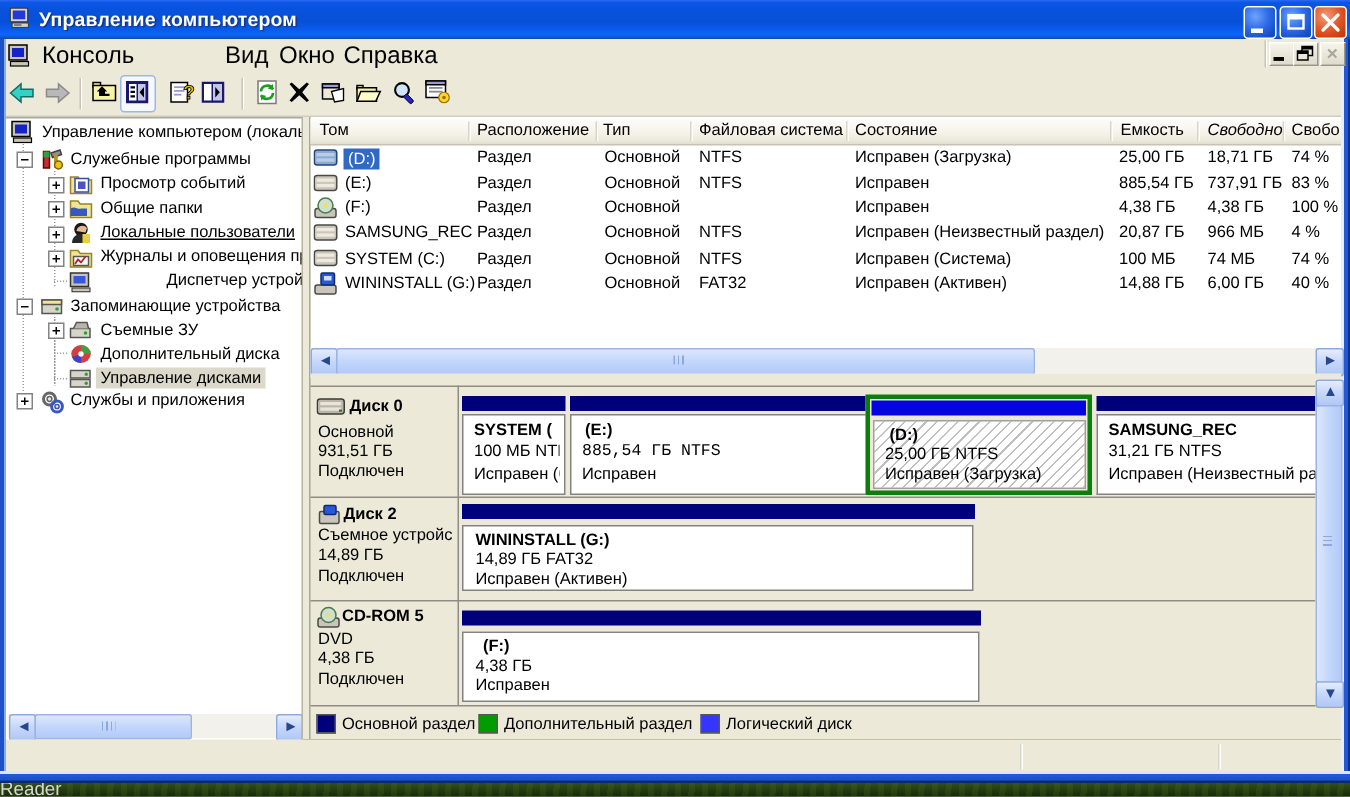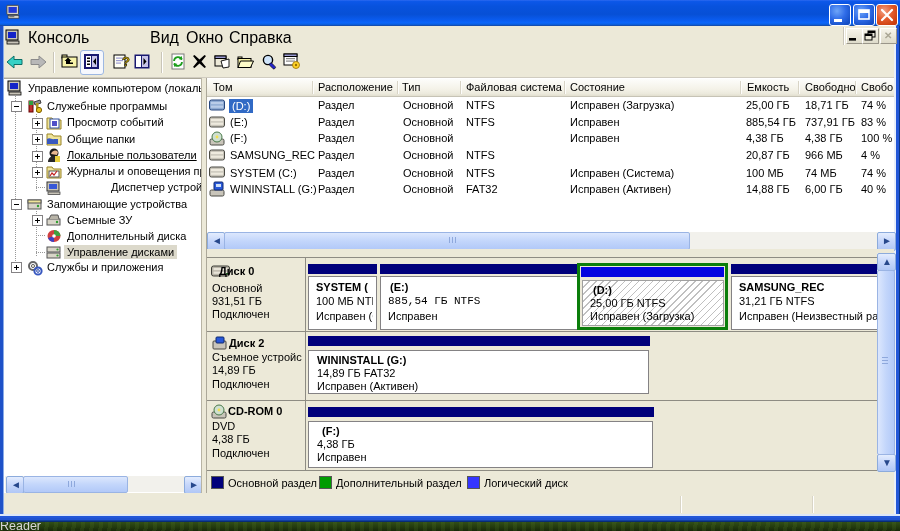--- a/index.html
+++ b/index.html
@@ -78,20 +78,21 @@
   <div class="abs" id="titlebar"></div>
   <div class="abs" id="bl"></div>
   <div class="abs" id="br"></div>
   <div class="abs" id="bb"></div>
   <svg class="abs" style="left:6px;top:4px;" width="15" height="16" viewBox="0 0 18 18">
     <rect x="1" y="1" width="14" height="11" rx="1" fill="#d8d4c8" stroke="#3a3a3a"></rect>
     <rect x="3" y="3" width="10" height="7" fill="#2238d8"></rect>
     <rect x="2.5" y="13" width="13" height="3.5" fill="#d8d4c8" stroke="#3a3a3a" stroke-width="0.8"></rect>
     <rect x="4" y="14" width="6" height="1.2" fill="#666"></rect>
   </svg>
+  <div class="abs" id="titletext">Управление компьютером</div>
   <div class="abs cbtn min" style="left:829px;">
       <svg width="12" height="16" style="position:absolute;left:3px;top:3px;">
         <rect x="1" y="11" width="8" height="3" fill="#fff"></rect>
       </svg>
     </div>
   <div class="abs cbtn max" style="left:853px;">
       <svg width="12" height="11" style="position:absolute;left:4px;top:4px;">
         <rect x="1" y="1" width="10" height="9" fill="none" stroke="#fff" stroke-width="1.6"></rect>
         <rect x="1" y="1" width="10" height="3" fill="#fff"></rect>
       </svg>
@@ -338,21 +339,21 @@
   <div class="abs" style="left:206px;top:78px;width:1px;height:415px;background:#aca899;"></div>
   <div class="abs" id="listpane"></div>
 
   <div class="abs hdr" style="left:207px;width:687px;"></div>
   <div class="abs hcell" style="left:213px;">Том</div>
   <div class="abs hcell" style="left:318px;">Расположение</div>
   <div class="abs hcell" style="left:402px;">Тип</div>
   <div class="abs hcell" style="left:466px;">Файловая система</div>
   <div class="abs hcell" style="left:570px;">Состояние</div>
   <div class="abs hcell" style="left:747px;">Емкость</div>
-  <div class="abs hcell" style="left:805px;">Свободно</div>
+  <div class="abs hcell" style="left:805px;font-style:italic;">Свободно</div>
   <div class="abs hcell" style="left:861px;">Свобо</div>
   <div class="abs hsep" style="left:312px;"></div>
   <div class="abs hsep" style="left:397px;"></div>
   <div class="abs hsep" style="left:460px;"></div>
   <div class="abs hsep" style="left:564px;"></div>
   <div class="abs hsep" style="left:740px;"></div>
   <div class="abs hsep" style="left:798px;"></div>
   <div class="abs hsep" style="left:855px;"></div>
 
   <svg class="abs" style="left:209px;top:98px;" width="17" height="15" viewBox="0 0 17 15">
@@ -406,20 +407,21 @@
   <div class="abs lt" style="left:318px;top:132px;">Раздел</div>
     <div class="abs lt" style="left:403px;top:132px;">Основной</div>
     <div class="abs lt" style="left:570px;top:132px;">Исправен</div>
     <div class="abs lt" style="left:746px;top:132px;">4,38 ГБ</div>
     <div class="abs lt" style="left:805px;top:132px;">4,38 ГБ</div>
     <div class="abs lt" style="left:861px;top:132px;">100 %</div>
   <div class="abs lt" style="left:230px;top:149px;">SAMSUNG_REC</div>
   <div class="abs lt" style="left:318px;top:149px;">Раздел</div>
     <div class="abs lt" style="left:403px;top:149px;">Основной</div>
     <div class="abs lt" style="left:466px;top:149px;">NTFS</div>
+    <div class="abs lt" style="left:570px;top:149px;">Исправен (Неизвестный раздел)</div>
     <div class="abs lt" style="left:746px;top:149px;">20,87 ГБ</div>
     <div class="abs lt" style="left:805px;top:149px;">966 МБ</div>
     <div class="abs lt" style="left:861px;top:149px;">4 %</div>
   <div class="abs lt" style="left:230px;top:167px;">SYSTEM (C:)</div>
   <div class="abs lt" style="left:318px;top:167px;">Раздел</div>
     <div class="abs lt" style="left:403px;top:167px;">Основной</div>
     <div class="abs lt" style="left:466px;top:167px;">NTFS</div>
     <div class="abs lt" style="left:570px;top:167px;">Исправен (Система)</div>
     <div class="abs lt" style="left:746px;top:167px;">100 МБ</div>
     <div class="abs lt" style="left:805px;top:167px;">74 МБ</div>
@@ -450,21 +452,21 @@
   <div class="abs gline" style="left:207px;top:400px;width:670px;height:1px;"></div>
   <div class="abs gline" style="left:207px;top:470px;width:670px;height:1px;"></div>
   <div class="abs gline" style="left:305px;top:257px;width:1px;height:213px;"></div>
 
   <svg class="abs" style="left:211px;top:264px;" width="21" height="14" viewBox="0 0 21 14">
       <rect x="0.5" y="2" width="18" height="10" rx="2" fill="#b9b5a8" stroke="#3c3c36"></rect>
       <rect x="2.5" y="4" width="14" height="2.2" fill="#e8e4d8"></rect>
       <rect x="2.5" y="7.6" width="14" height="2.2" fill="#e8e4d8"></rect>
       <rect x="15" y="9" width="2" height="1.5" fill="#2a7a2a"></rect>
     </svg>
-  <div class="abs dlabel" style="left:219px;top:265px;">Диск 0</div>
+  <div class="abs dlabel" style="left:233px;top:265px;">Диск 0</div>
   <div class="abs dtxt" style="left:212px;top:282px;">Основной</div>
   <div class="abs dtxt" style="left:212px;top:295px;">931,51 ГБ</div>
   <div class="abs dtxt" style="left:212px;top:308px;">Подключен</div>
 
   <div class="abs band" style="left:308px;top:264px;width:69px;height:10px;"></div>
   <div class="abs pbox" style="left:308px;top:276px;width:67px;height:52px;"></div>
   <div class="abs dlabel" style="left:316px;top:281px;">SYSTEM (</div>
   <div class="abs dtxt" style="left:316px;top:295px;white-space:nowrap;width:57px;overflow:hidden;">100 МБ NTFS</div>
   <div class="abs dtxt" style="left:316px;top:310px;white-space:nowrap;width:57px;overflow:hidden;">Исправен (Си</div>
   <div class="abs band" style="left:380px;top:264px;width:200px;height:10px;"></div>
@@ -497,21 +499,21 @@
   <div class="abs pbox" style="left:308px;top:350px;width:339px;height:42px;"></div>
   <div class="abs dlabel" style="left:317px;top:354px;">WININSTALL  (G:)</div>
   <div class="abs dtxt" style="left:317px;top:367px;">14,89 ГБ FAT32</div>
   <div class="abs dtxt" style="left:317px;top:380px;">Исправен (Активен)</div>
 
   <svg class="abs" style="left:211px;top:404px;" width="16" height="15" viewBox="0 0 16 15">
       <rect x="1" y="8" width="14" height="6" rx="1.5" fill="#c9c5ba" stroke="#4a4a44"></rect>
       <circle cx="8" cy="6" r="5" fill="#cfe0d0" stroke="#4a7a4a"></circle>
       <circle cx="8" cy="6" r="1.4" fill="#f2e050"></circle>
     </svg>
-  <div class="abs dlabel" style="left:228px;top:405px;">CD-ROM 0</div>
+  <div class="abs dlabel" style="left:228px;top:405px;">CD-ROM 5</div>
   <div class="abs dtxt" style="left:212px;top:420px;text-align:center;">DVD</div>
   <div class="abs dtxt" style="left:212px;top:433px;">4,38 ГБ</div>
   <div class="abs dtxt" style="left:212px;top:447px;">Подключен</div>
   <div class="abs band" style="left:308px;top:407px;width:346px;height:10px;"></div>
   <div class="abs pbox" style="left:308px;top:421px;width:343px;height:45px;"></div>
   <div class="abs dlabel" style="left:322px;top:425px;">(F:)</div>
   <div class="abs dtxt" style="left:317px;top:438px;">4,38 ГБ</div>
   <div class="abs dtxt" style="left:317px;top:451px;">Исправен</div>
 
   <div class="abs lsq" style="left:211px;top:476px;background:#00007b;"></div>

